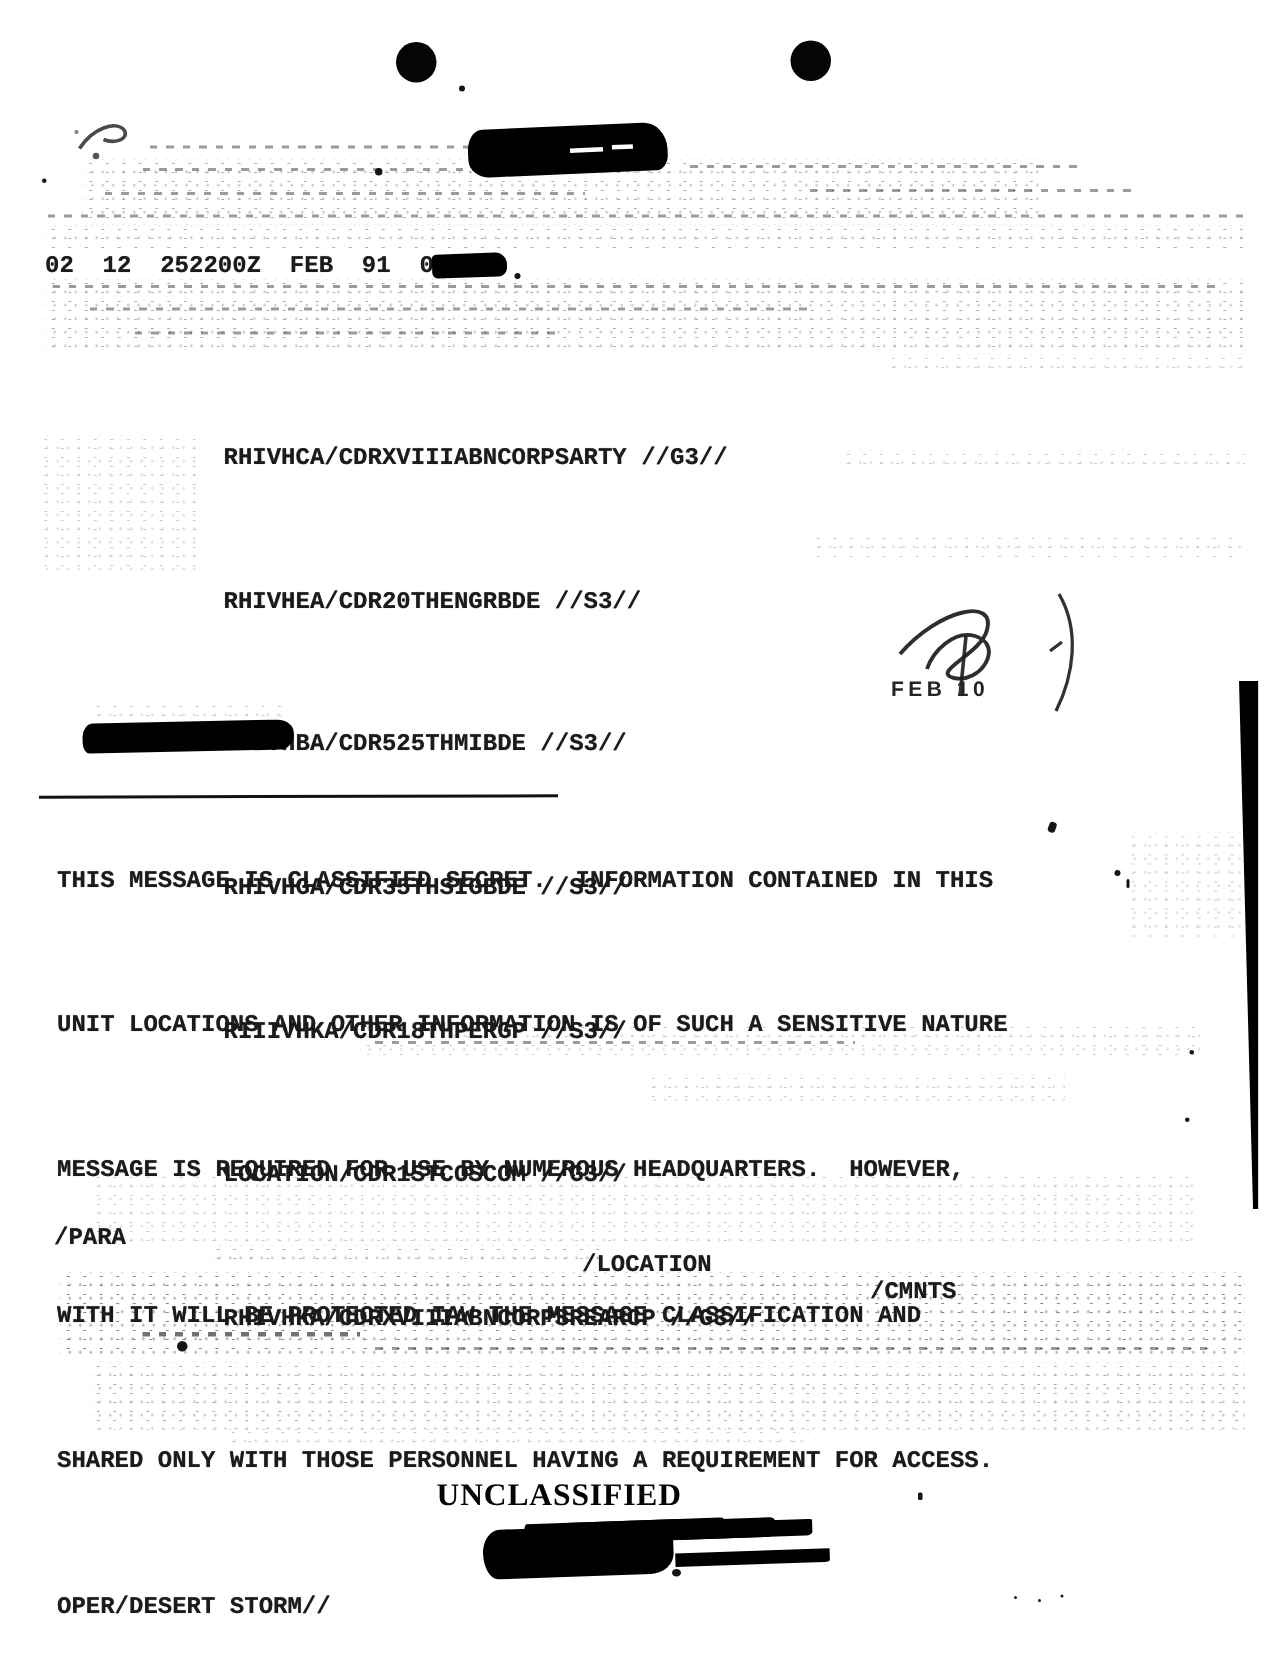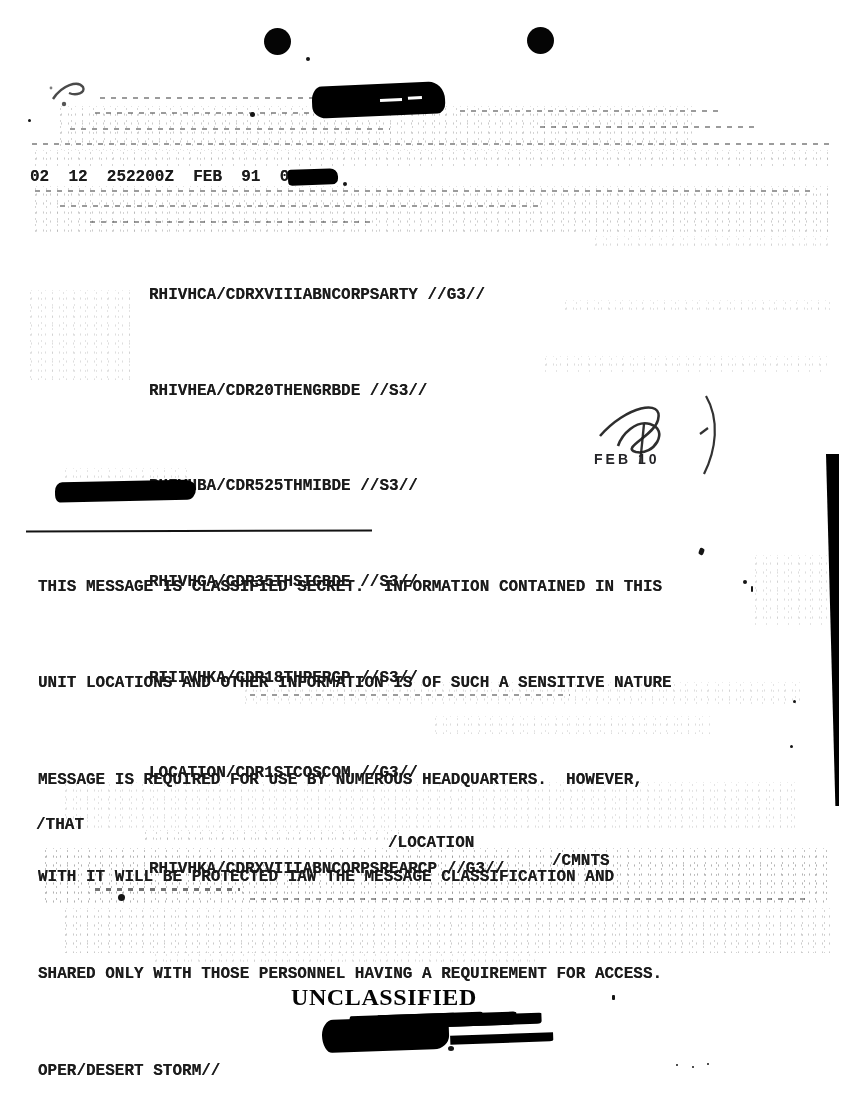--- a/index.html
+++ b/index.html
@@ -7,28 +7,28 @@
     position:relative;width:850px;height:1106px;margin:0 auto;
     background:#ffffff;overflow:hidden;
     font-family:"Liberation Mono","DejaVu Sans Mono",monospace;
   }
   .mono{
     font-family:"Liberation Mono","DejaVu Sans Mono",monospace;
     font-weight:bold;font-size:16px;color:#1b1b1b;
     white-space:pre;text-shadow:0 0 .5px rgba(0,0,0,.65);
     position:relative;z-index:5;
   }
-  .addr{position:absolute;left:149px;top:216px;line-height:31.9px;font-family:Liberation Mono, monospace;}
+  .addr{position:absolute;left:149px;top:226px;line-height:31.9px;font-family:Liberation Mono, monospace;}
   .bodytext{position:absolute;left:38px;top:506px;line-height:32.3px;}
   .dtg{position:absolute;left:30px;top:167px;line-height:20px;}
   .cols{position:absolute;top:798px;left:0;width:100%;height:22px;}
   .cols span{position:absolute;}
   .col-unit{left:36px;}
   .col-loc{left:388px;}
-  .col-cmnts{left:552px;}
+  .col-cmnts{left:580px;}
 
   .strikebar{position:absolute;left:26px;top:530px;width:346px;height:2.4px;background:#131313;transform:rotate(-.15deg);z-index:6;}
 
   .hole{position:absolute;width:27px;height:27px;background:#050505;border-radius:50%;}
   .redact{position:absolute;background:#000;z-index:7;}
   #redact-top{left:312px;top:84px;width:133px;height:32px;border-radius:10px 16px 8px 14px/14px 18px 10px 12px;transform:rotate(-2.5deg);}
   #redact-top .slit{position:absolute;background:#fdfdfd;height:2.5px;z-index:8;}
   #redact-dtg{left:288px;top:169px;width:50px;height:16px;border-radius:3px 8px 6px 4px;transform:rotate(-2deg);}
   #redact-para{left:55px;top:481px;width:141px;height:20px;border-radius:8px 12px 10px 5px/10px 10px 12px 8px;transform:rotate(-1.2deg);}
   #redact-bottom{left:322px;top:1018px;width:127px;height:33px;border-radius:12px 14px 16px 10px/16px 12px 14px 18px;transform:rotate(-2deg);
@@ -54,21 +54,21 @@
   .datestamp{position:absolute;left:594px;top:451px;z-index:3;
     font-family:"Liberation Sans",sans-serif;font-weight:bold;font-size:14px;
     letter-spacing:3px;color:#242428;filter:blur(.2px);}
   .sigwrap{position:absolute;left:592px;top:390px;z-index:3;}
 
   #right-bar{position:absolute;left:826px;top:454px;width:13px;height:352px;background:#000;
     clip-path:polygon(0 0,100% 0,100% 100%,72% 100%);z-index:7;}
 
   .unclassified{position:absolute;left:291px;top:984px;z-index:5;
     font-family:"Liberation Serif","DejaVu Serif",serif;font-weight:bold;
-    font-size:24px;letter-spacing:.6px;color:#050505;}
+    font-size:21px;letter-spacing:.6px;color:#050505;}
   .squigwrap{position:absolute;left:48px;top:78px;z-index:3;}
 </style>
 </head>
 <body>
 
 <div class="page">
 
   <div class="hole" style="left:264px;top:28px;"></div>
   <div class="hole" style="left:527px;top:27px;"></div>
   <div class="sp" style="left:306px;top:57px;width:4px;height:4px;"></div>
@@ -150,21 +150,21 @@
   <div class="sp" style="left:699px;top:548px;width:5px;height:7px;border-radius:2px;transform:rotate(20deg);"></div>
   <div class="sp" style="left:743px;top:580px;width:4px;height:4px;"></div>
   <div class="sp" style="left:751px;top:586px;width:2px;height:6px;border-radius:1px;"></div>
 
   <div class="dash" style="left:250px;top:694px;width:320px;"></div>
   <div class="noise light" style="left:240px;top:682px;width:560px;height:22px;"></div>
   <div class="noise light" style="left:430px;top:716px;width:280px;height:18px;"></div>
   <div class="noise light" style="left:750px;top:555px;width:80px;height:70px;"></div>
 
   <div class="mono cols">
-    <span class="col-unit">/THAT</span>
+    <span class="col-unit">/PARA</span>
     <span class="col-loc">/LOCATION</span>
     <span class="col-cmnts">/CMNTS</span>
   </div>
   <div class="noise light" style="left:60px;top:782px;width:740px;height:46px;"></div>
 
   <div class="noise" style="left:140px;top:830px;width:260px;height:12px;"></div>
   <div class="noise dense" style="left:40px;top:848px;width:790px;height:56px;"></div>
   <div class="dash" style="left:95px;top:888px;width:145px;opacity:.85;height:3px;"></div>
   <div class="dash" style="left:250px;top:898px;width:560px;"></div>
   <div class="noise" style="left:60px;top:908px;width:770px;height:45px;"></div>

